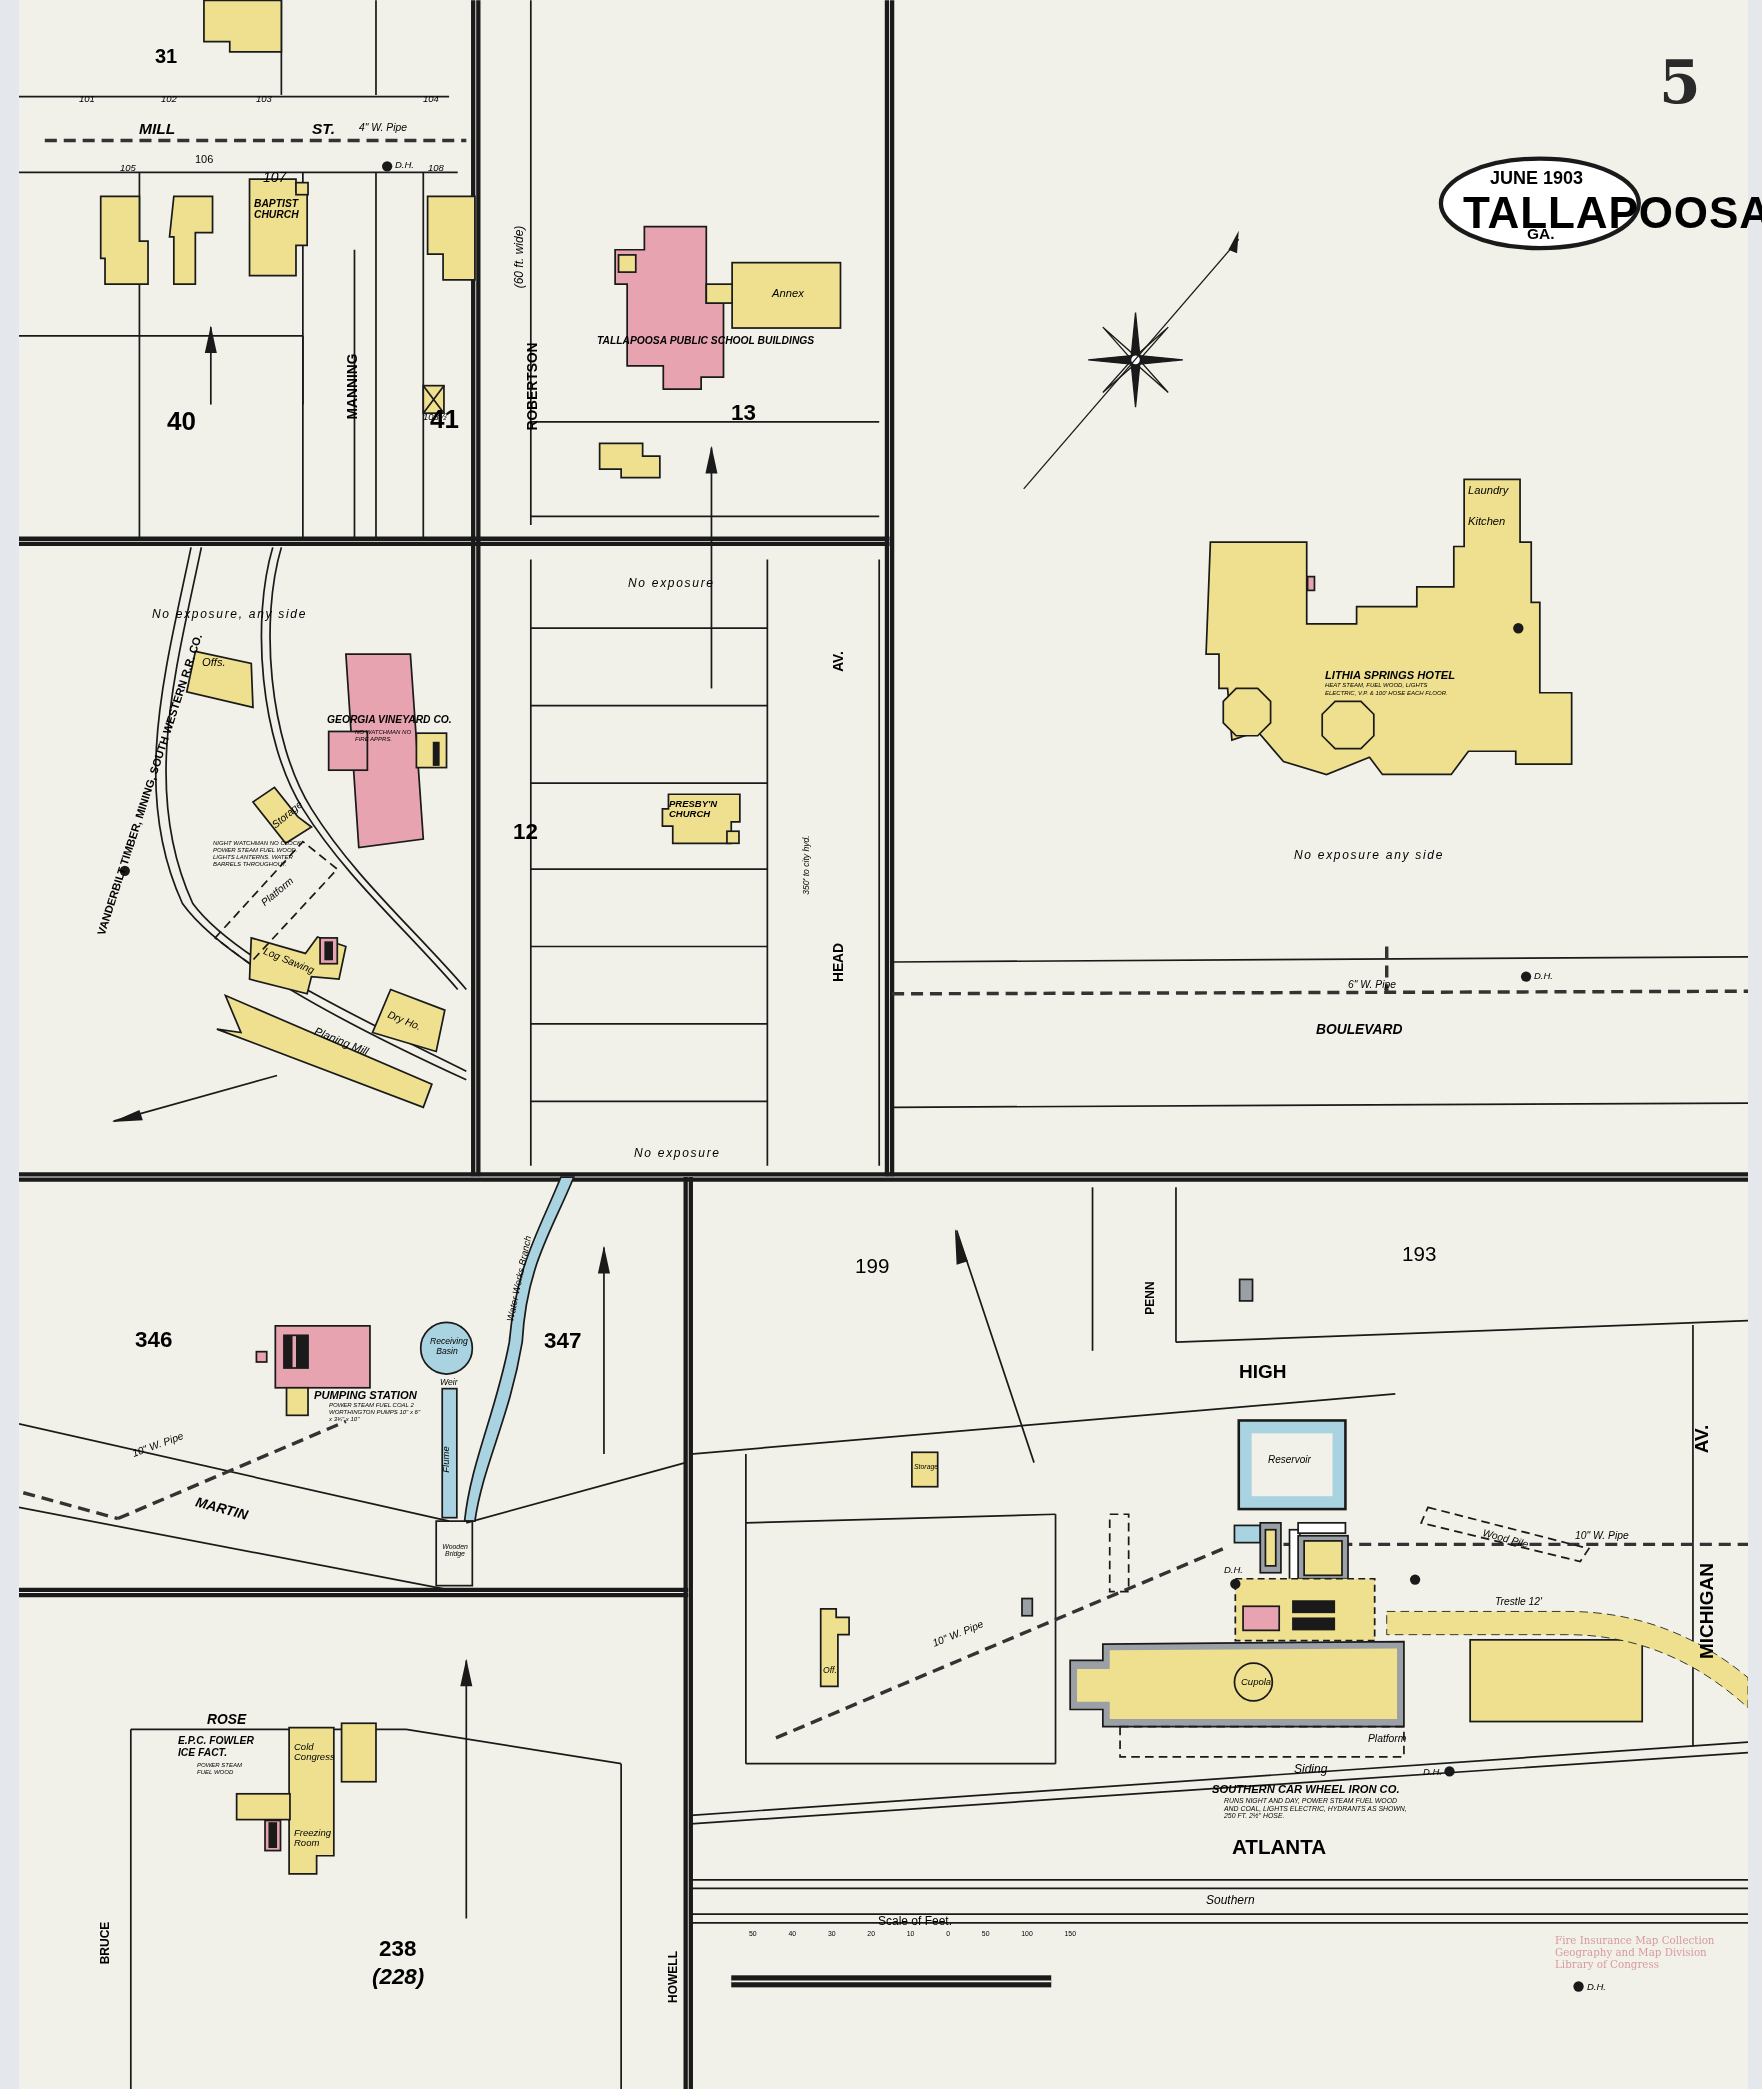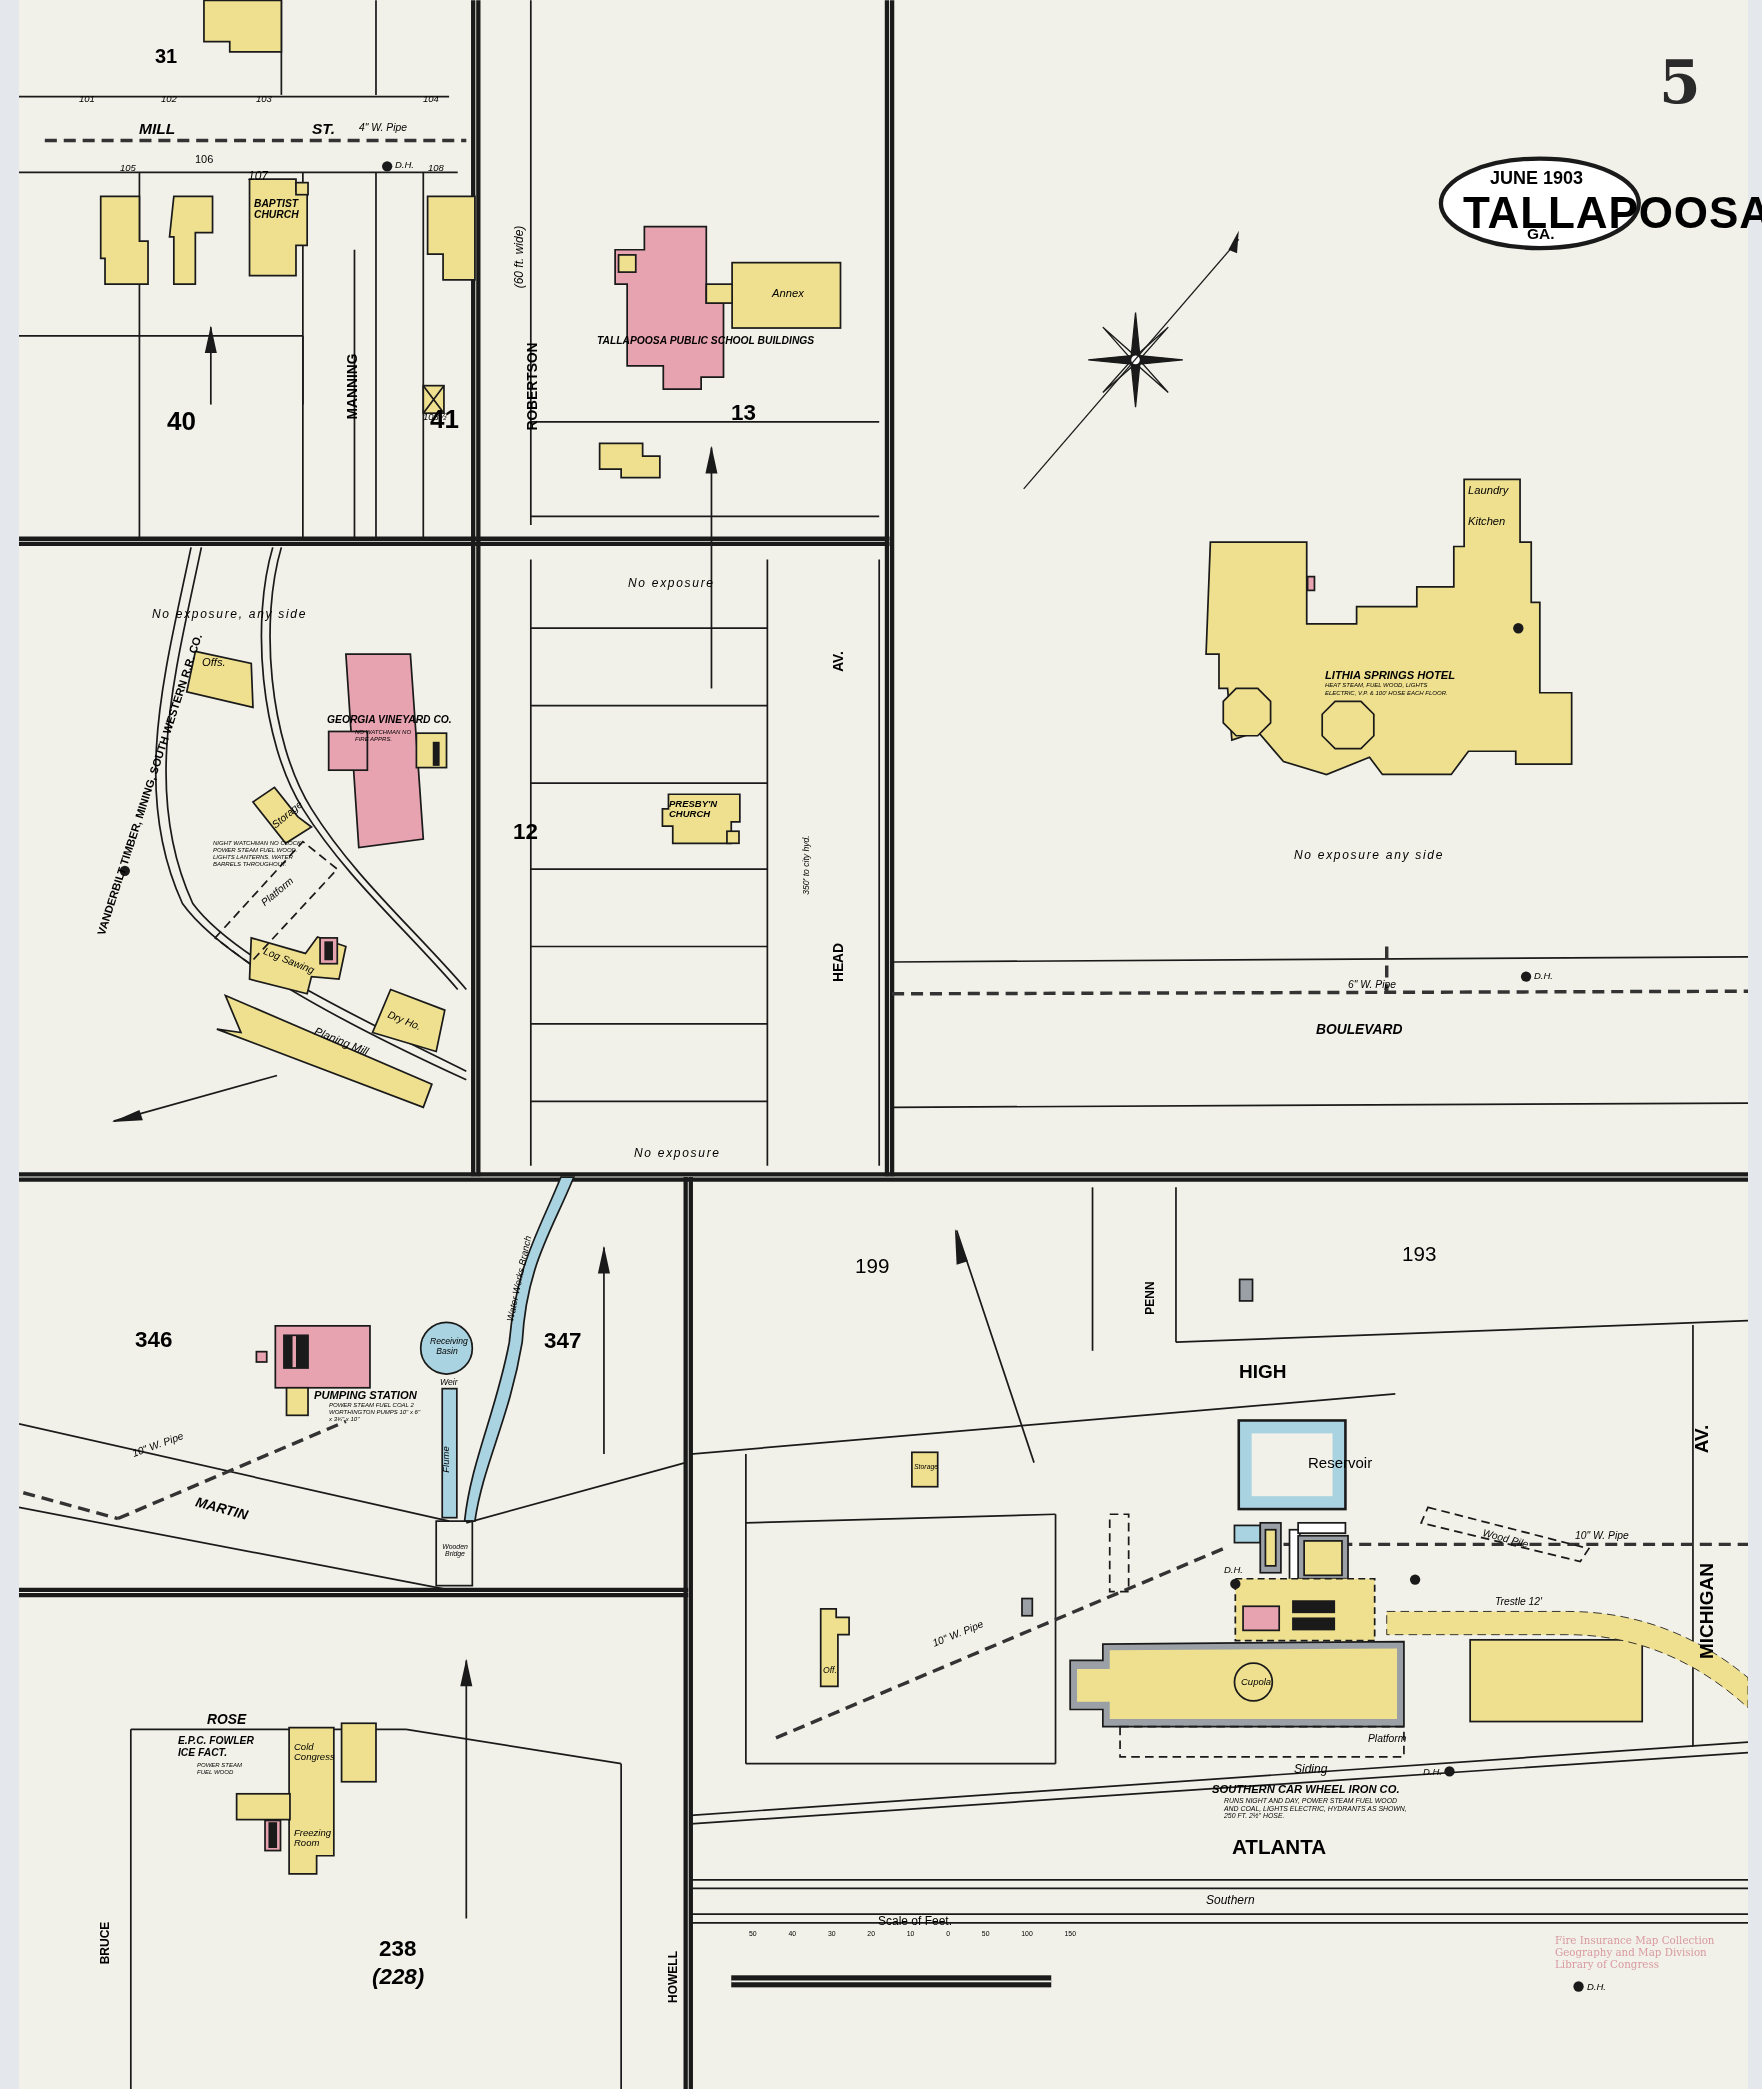--- a/index.html
+++ b/index.html
@@ -300,21 +300,21 @@
 <div style="position:absolute;left:-43px;top:757px;width:361px;font-size:11.2px;font-weight:bold;transform:rotate(-72deg);">VANDERBILT TIMBER, MINING, SOUTH WESTERN R.R. CO.</div>
 <div style="position:absolute;left:757px;top:860px;font-size:8.6px;font-style:italic;transform:rotate(-90deg);">350' to city hyd.</div>
 
 
 <div style="position:absolute;left:60px;top:93px;font-size:9.5px;font-style:italic;">101</div>
 <div style="position:absolute;left:142px;top:93px;font-size:9.5px;font-style:italic;">102</div>
 <div style="position:absolute;left:237px;top:93px;font-size:9.5px;font-style:italic;">103</div>
 <div style="position:absolute;left:404px;top:93px;font-size:9.5px;font-style:italic;">104</div>
 <div style="position:absolute;left:101px;top:162px;font-size:9.5px;font-style:italic;">105</div>
 <div style="position:absolute;left:176px;top:153px;font-size:11px;">106</div>
-<div style="position:absolute;left:229px;top:169px;font-size:12px;font-style:italic;">107</div>
+<div style="position:absolute;left:244px;top:169px;font-size:14px;font-style:italic;">107</div>
 <div style="position:absolute;left:409px;top:162px;font-size:9.5px;font-style:italic;">108</div>
 <div style="position:absolute;left:404px;top:374px;font-size:9.5px;font-style:italic;margin-top:37px;">108½</div>
 
 
 <div style="position:absolute;left:235px;top:198px;width:52px;font-size:10.3px;font-weight:bold;font-style:italic;line-height:11.2px;">BAPTIST CHURCH</div>
 <div style="position:absolute;left:578px;top:335px;font-size:10.3px;font-weight:bold;font-style:italic;">TALLAPOOSA PUBLIC SCHOOL BUILDINGS</div>
 <div style="position:absolute;left:753px;top:287px;font-size:11.2px;font-style:italic;">Annex</div>
 <div style="position:absolute;left:1306px;top:669px;font-size:11.2px;font-weight:bold;font-style:italic;">LITHIA SPRINGS HOTEL</div>
 <div style="position:absolute;left:1306px;top:682px;width:133px;font-size:6px;font-style:italic;line-height:7.7px;">HEAT STEAM, FUEL WOOD, LIGHTS ELECTRIC, V.P. &amp; 100' HOSE EACH FLOOR.</div>
 <div style="position:absolute;left:1449px;top:484px;font-size:11.2px;font-style:italic;">Laundry</div>
@@ -333,21 +333,21 @@
 <div style="position:absolute;left:310px;top:1402px;width:95px;font-size:6px;font-style:italic;line-height:6.9px;">POWER STEAM FUEL COAL 2 WORTHINGTON PUMPS 10" x 6" x 3¾" x 10"</div>
 <div style="position:absolute;left:411px;top:1336px;width:34px;font-size:8.6px;font-style:italic;text-align:center;line-height:10.3px;">Receiving Basin</div>
 <div style="position:absolute;left:421px;top:1377px;font-size:8.6px;font-style:italic;">Weir</div>
 <div style="position:absolute;left:413px;top:1454px;font-size:9.5px;font-style:italic;transform:rotate(-90deg);">Flume</div>
 <div style="position:absolute;left:456px;top:1273px;font-size:9.5px;font-style:italic;transform:rotate(-78deg);">Water Works Branch</div>
 <div style="position:absolute;left:419px;top:1543px;width:34px;font-size:6.9px;font-style:italic;text-align:center;">Wooden Bridge</div>
 <div style="position:absolute;left:159px;top:1735px;width:77px;font-size:10.3px;font-weight:bold;font-style:italic;line-height:12px;">E.P.C. FOWLER ICE FACT.</div>
 <div style="position:absolute;left:178px;top:1762px;width:52px;font-size:6px;font-style:italic;line-height:6.9px;">POWER STEAM FUEL WOOD</div>
 <div style="position:absolute;left:275px;top:1742px;width:34px;font-size:9.5px;font-style:italic;line-height:10.3px;">Cold Congress</div>
 <div style="position:absolute;left:275px;top:1828px;width:34px;font-size:9.5px;font-style:italic;line-height:10.3px;">Freezing Room</div>
-<div style="position:absolute;left:1249px;top:1454px;font-size:15px;margin-left:40px;">Reservoir</div>
+<div style="position:absolute;left:1249px;top:1454px;font-size:10px;font-style:italic;">Reservoir</div>
 <div style="position:absolute;left:1222px;top:1676px;font-size:9.5px;font-style:italic;">Cupola</div>
 <div style="position:absolute;left:1349px;top:1733px;font-size:10.3px;font-style:italic;">Platform</div>
 <div style="position:absolute;left:1476px;top:1596px;font-size:10.3px;font-style:italic;">Trestle 12'</div>
 <div style="position:absolute;left:1463px;top:1533px;font-size:10.3px;font-style:italic;transform:rotate(15deg);">Wood Pile</div>
 <div style="position:absolute;left:1193px;top:1783px;font-size:11.2px;font-weight:bold;font-style:italic;">SOUTHERN CAR WHEEL IRON CO.</div>
 <div style="position:absolute;left:1205px;top:1797px;width:189px;font-size:6.9px;font-style:italic;line-height:7.7px;">RUNS NIGHT AND DAY, POWER STEAM FUEL WOOD AND COAL, LIGHTS ELECTRIC, HYDRANTS AS SHOWN, 250 FT. 2½" HOSE.</div>
 <div style="position:absolute;left:895px;top:1463px;font-size:6.9px;font-style:italic;">Storage</div>
 <div style="position:absolute;left:804px;top:1665px;font-size:8.6px;font-style:italic;">Off.</div>
 
 

